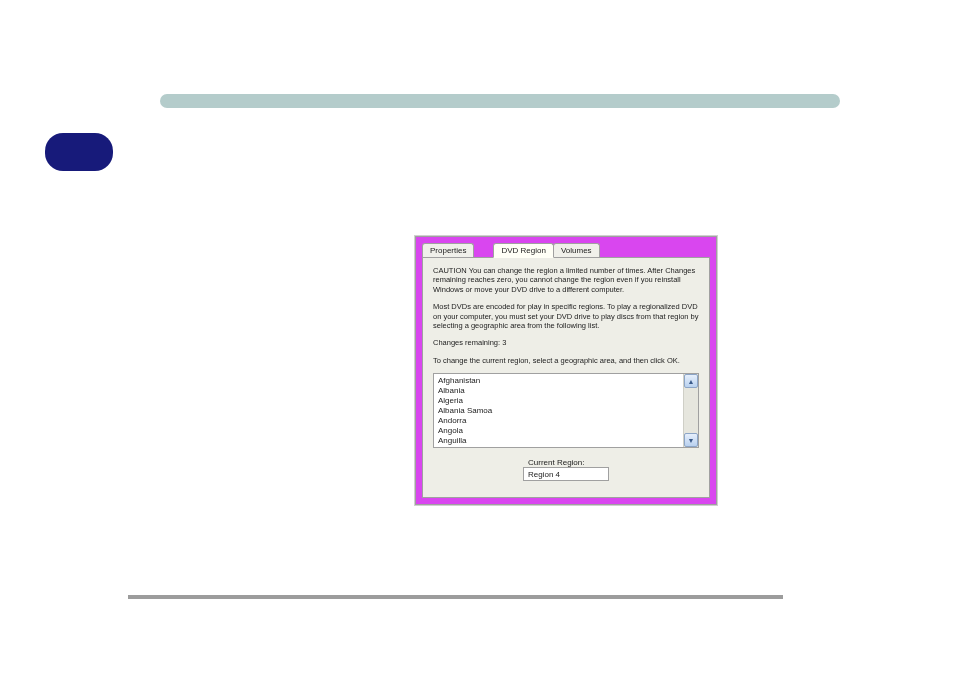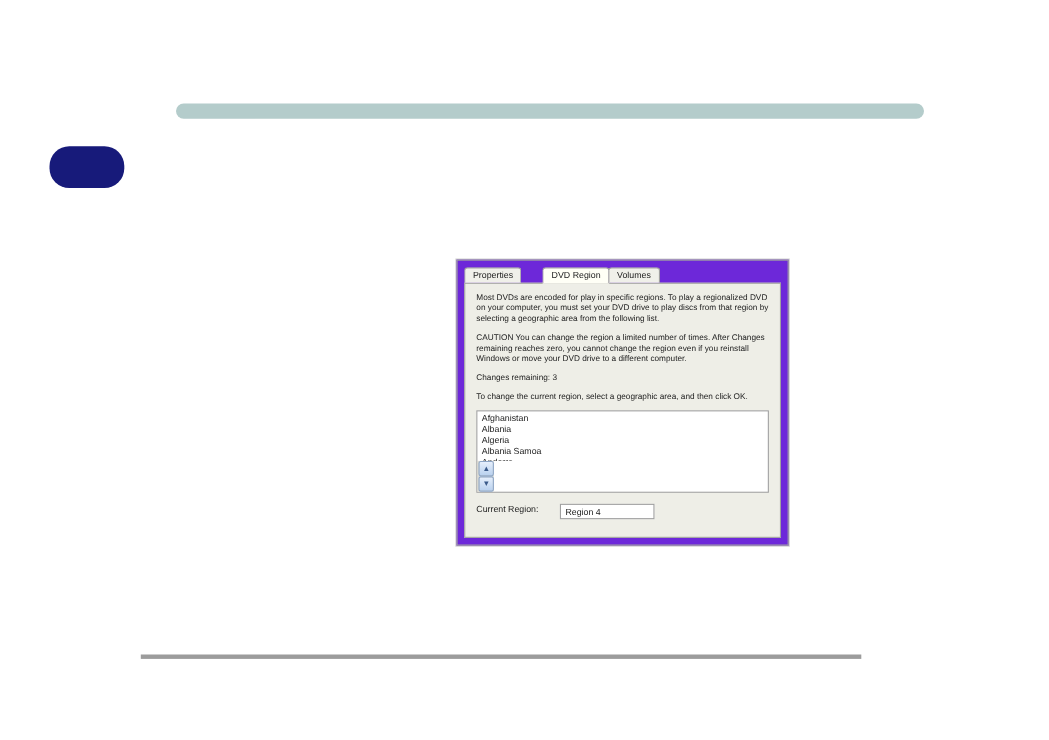--- a/index.html
+++ b/index.html
@@ -27,21 +27,21 @@
     width: 68px;
     height: 38px;
     background: #171a7a;
     border-radius: 18px;
   }
   .dialog {
     position: absolute;
     top: 236px;
     left: 415px;
     width: 300px;
-    background: #6d28d9;
+    background: #d946ef;
     border: 1px solid #a0a0a0;
     box-shadow: 0 0 0 1px #d0d0d0;
     font-size: 8px;
     color: #222;
   }
   .tabs {
     display: flex;
     margin: 6px 6px 0 6px;
     position: relative;
     z-index: 2;
@@ -75,21 +75,20 @@
     font-size: 7.5px;
     line-height: 1.25;
     margin-bottom: 8px;
   }
   .listbox {
     border: 1px solid #a0a0a0;
     background: #ffffff;
     height: 73px;
     display: flex;
     margin-bottom: 10px;
-    flex-direction: column;
   }
   .list-items {
     flex: 1;
     padding: 2px 4px;
     font-size: 8px;
     overflow: hidden;
   }
   .list-items div {
     line-height: 1.25;
   }
@@ -109,23 +108,24 @@
     display: flex;
     align-items: center;
     justify-content: center;
     font-size: 7px;
     color: #3a5a8a;
     box-sizing: border-box;
   }
   .scrollbtn.down { margin-top: auto; }
   .field-row {
     display: flex;
-    align-items: flex-start;
+    align-items: center;
     margin-bottom: 6px;
     font-size: 8px;
+    flex-direction: column;
   }
   .field-label {
     width: 76px;
   }
   .field-box {
     border: 1px solid #a0a0a0;
     background: #ffffff;
     height: 14px;
     width: 86px;
     padding: 0 4px;
@@ -165,22 +165,22 @@
 <div class="top-bar"></div>
 <div class="blue-pill"></div>
 
 <div class="dialog">
   <div class="tabs">
     <div class="tab">Properties</div>
     <div class="tab active">DVD Region</div>
     <div class="tab">Volumes</div>
   </div>
   <div class="tab-panel">
+    <div class="info-text">CAUTION   You can change the region a limited number of times. After Changes remaining reaches zero, you cannot change the region even if you reinstall Windows or move your DVD drive to a different computer.</div>
     <div class="info-text">Most DVDs are encoded for play in specific regions. To play a regionalized DVD on your computer, you must set your DVD drive to play discs from that region by selecting a geographic area from the following list.</div>
-    <div class="info-text">CAUTION   You can change the region a limited number of times. After Changes remaining reaches zero, you cannot change the region even if you reinstall Windows or move your DVD drive to a different computer.</div>
     <div class="info-text">Changes remaining: 3</div>
     <div class="info-text">To change the current region, select a geographic area, and then click OK.</div>
 
     <div class="listbox">
       <div class="list-items">
         <div>Afghanistan</div>
         <div>Albania</div>
         <div>Algeria</div>
         <div>Albania Samoa</div>
         <div>Andorra</div>

